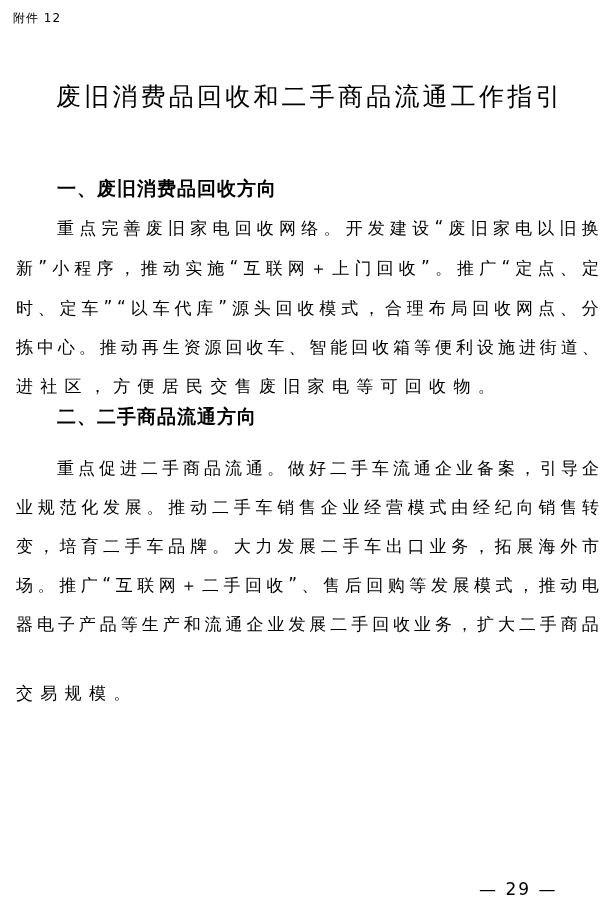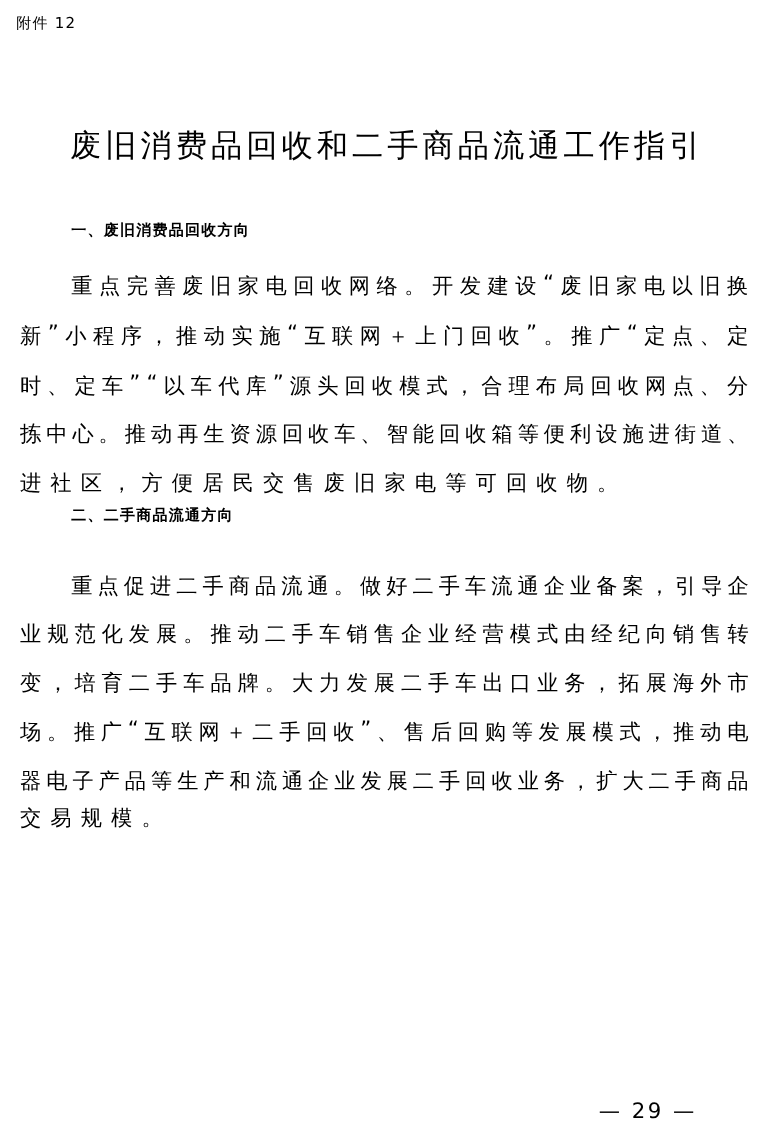--- a/index.html
+++ b/index.html
@@ -1,21 +1,21 @@
 <!DOCTYPE html>
 <html><head>
 <meta charset="utf-8">
 <style>
   html, body { margin: 0; padding: 0; background: #ffffff; }
   body { width: 613px; height: 915px; position: relative; overflow: hidden;
          font-family: "DejaVu Sans", "Liberation Sans", sans-serif; color: #000; }
   .abs { position: absolute; white-space: nowrap; }
   .attach { left: 13px; top: 10px; font-size: 12px; letter-spacing: 1px; }
-  .title { left: 56px; top: 100px; font-size: 25px; letter-spacing: 3.2px; font-family: Liberation Sans, sans-serif; }
-  .heading { left: 57px; font-size: 12px; font-weight: bold; letter-spacing: 1px; }
+  .title { left: 56px; top: 80px; font-size: 25px; letter-spacing: 3.2px; font-family: Liberation Sans, sans-serif; }
+  .heading { left: 57px; font-size: 19px; font-weight: bold; letter-spacing: 1px; }
   .line { left: 16px; width: 583px; font-size: 17px; display: flex; justify-content: space-between; }
   .line.first { left: 57px; width: 542px; }
   .line.last { justify-content: flex-start; letter-spacing: 7.3px; font-family: Liberation Serif, serif; }
   .line span { display: inline-block; }
   .pagenum { left: 479px; top: 879px; font-size: 17px; letter-spacing: 2px; }
 </style>
 </head>
 <body>
 
 <div class="abs attach">附件 12</div>
@@ -282,15 +282,15 @@
     <span>业</span>
     <span>务</span>
     <span>，</span>
     <span>扩</span>
     <span>大</span>
     <span>二</span>
     <span>手</span>
     <span>商</span>
     <span>品</span>
   </div>
-<div class="abs line last" style="top:643px">交易规模。</div>
+<div class="abs line last" style="top:682px">交易规模。</div>
 
 <div class="abs pagenum">— 29 —</div>
 
 </body></html>

